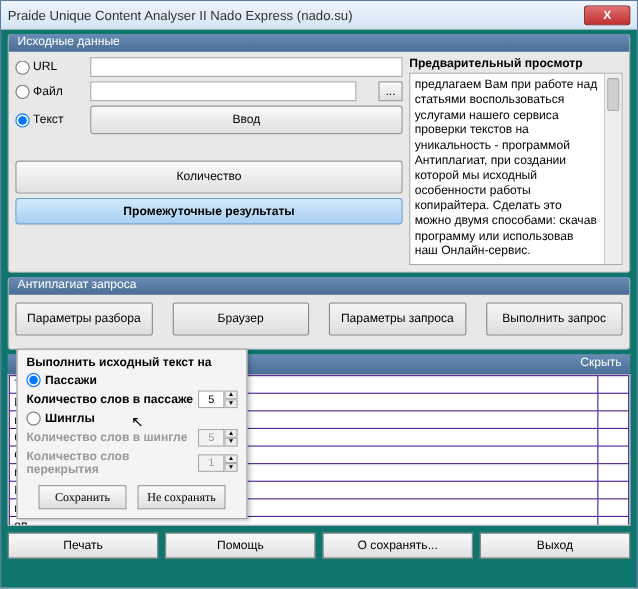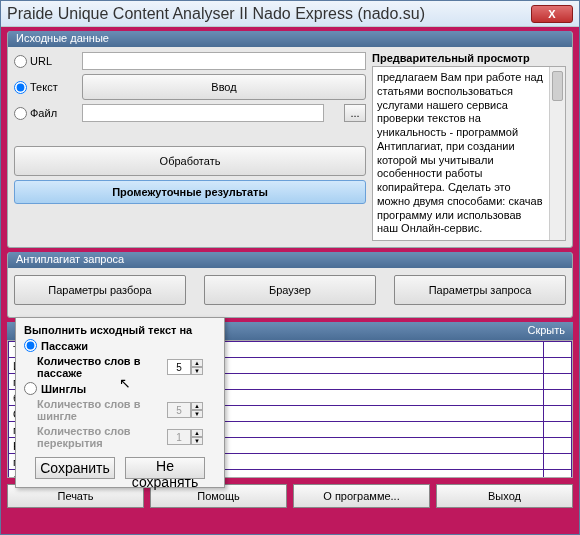--- a/index.html
+++ b/index.html
@@ -1,21 +1,21 @@
 <!DOCTYPE html>
 <html><head>
 <meta charset="utf-8">
 <style>
   * { box-sizing: border-box; margin: 0; padding: 0; }
   body { font-family: Tahoma, Arial, sans-serif; font-size: 11px; background: #d4d0c8; width: 580px; height: 535px; overflow: hidden; }
   .window { width: 580px; height: 535px; background: #e8e8e8; border: 1px solid #5a7aa0; display: flex; flex-direction: column; }
   .titlebar { height: 26px; background: linear-gradient(#eef4fb,#d6e5f5); display: flex; align-items: center; padding: 0 6px; border-bottom: 1px solid #bcc; }
-  .titlebar .title { flex: 1; color: #333; font-size: 16px; }
+  .titlebar .title { flex: 1; color: #333; font-size: 12px; }
   .titlebar .close { width: 42px; height: 18px; background: linear-gradient(#e07070,#c03030); border: 1px solid #8a1a1a; border-radius: 3px; display: flex; align-items: center; justify-content: center; color: #fff; font-weight: bold; font-size: 11px; }
-  .content { flex: 1; background: #be185d; position: relative; }
+  .content { flex: 1; background: #0f766e; position: relative; }
   .group { border: 1px solid #9aa; border-radius: 3px; margin: 4px 6px; background: #e8e8e8; position: relative; padding-top: 14px; }
   .group-title { position: absolute; top: -1px; left: 0; right: 0; height: 16px; background: linear-gradient(#6a8db5,#4a6d95); color: #fff; font-size: 11px; padding: 1px 8px; border-radius: 3px 3px 0 0; }
   .src-body { display: flex; padding: 6px; gap: 6px; }
   .src-left { flex: 1; display: flex; flex-direction: column; gap: 4px; }
   .src-row { display: flex; align-items: center; gap: 20px; }
   .src-row label { width: 48px; display: flex; align-items: center; gap: 3px; }
   input[type=radio] { margin: 0; }
   .txtfield { flex: 1; height: 18px; border: 1px solid #aaa; background: #fff; padding: 1px 4px; font-size: 11px; }
   .btn-file { width: 22px; height: 18px; border: 1px solid #999; background: linear-gradient(#fafafa,#e0e0e0); font-size: 11px; }
   .btn-wide { height: 26px; border: 1px solid #999; background: linear-gradient(#fafafa,#e0e0e0); border-radius: 3px; font-size: 11px; }
@@ -26,28 +26,28 @@
   .preview-scroll { position: absolute; right: 0; top: 0; bottom: 0; width: 16px; background: #eee; border-left: 1px solid #ccc; }
   .preview-thumb { position: absolute; left: 2px; right: 2px; top: 4px; height: 30px; background: #cfcfcf; border: 1px solid #aaa; border-radius: 2px; }
   .query-row { display: flex; gap: 18px; padding: 8px 6px; justify-content: space-between; }
   .query-row .qbtn { flex: 1; height: 30px; border: 1px solid #888; background: linear-gradient(#f6f6f6,#dedede); font-size: 11px; border-radius: 2px; }
   .popup-bar { height: 18px; background: linear-gradient(#6a8db5,#4a6d95); color: #fff; font-size: 11px; padding: 2px 8px; margin: 0 6px; display: flex; }
   .popup-bar .ptitle { flex: 1; }
   .popup { position: absolute; left: 14px; top: 290px; width: 210px; background: #f4f4f4; border: 1px solid #999; padding: 6px 8px 8px 8px; z-index: 10; font-size: 11px; box-shadow: 2px 2px 4px rgba(0,0,0,.25); }
   .popup .hdr { font-weight: bold; margin-bottom: 3px; }
   .popup .opt { display: flex; align-items: center; gap: 4px; margin: 2px 0; }
   .popup .opt.bold label { font-weight: bold; }
-  .popup .numrow { display: flex; align-items: center; justify-content: space-between; margin: 3px 13px; }
+  .popup .numrow { display: flex; align-items: center; justify-content: space-between; margin: 3px 0; }
   .popup .numrow label { font-weight: bold; }
   .spin { width: 36px; height: 16px; display: flex; }
   .spin input { width: 24px; height: 16px; border: 1px solid #aaa; font-size: 10px; text-align: center; }
   .spin .arrows { width: 12px; display: flex; flex-direction: column; }
   .spin .arrows div { flex: 1; border: 1px solid #aaa; background: #eee; font-size: 6px; text-align: center; line-height: 6px; }
   .popup .btns { display: flex; gap: 10px; margin-top: 8px; justify-content: center; }
-  .popup .btns button { width: 80px; height: 22px; border: 1px solid #999; background: linear-gradient(#fafafa,#e0e0e0); font-size: 14px; }
+  .popup .btns button { width: 80px; height: 22px; border: 1px solid #999; background: linear-gradient(#fafafa,#e0e0e0); font-size: 11px; font-family: Liberation Serif, serif; }
   .table-wrap { margin: 0 6px; border: 1px solid #aaa; background: #fff; height: 138px; overflow: hidden; position: relative; }
   table { width: 100%; border-collapse: collapse; font-size: 11px; }
   td { border: 1px solid #4c1d95; padding: 1px 4px; height: 16px; white-space: nowrap; overflow: hidden; }
   td.num { width: 28px; text-align: right; }
   .bottom-row { display: flex; gap: 6px; padding: 6px; }
   .bottom-row button { flex: 1; height: 24px; border: 1px solid #888; background: linear-gradient(#fafafa,#e0e0e0); font-size: 11px; }
   .disabled { color: #999; }
   .cursor { position: absolute; left: 118px; top: 348px; z-index: 20; font-size: 14px; pointer-events: none; }
 </style>
 </head>
@@ -68,55 +68,56 @@
         <div class="src-left">
           <div class="src-row">
             <label>
                 <input type="radio" name="src" style="">
                 <span>URL</span>
               </label>
             <input class="txtfield" style="">
           </div>
           <div class="src-row">
             <label>
-                <input type="radio" name="src" checked="" style="">
-                <span>Текст</span>
-              </label>
-            <button class="btn-wide" style="flex:1">Ввод</button>
-          </div>
-          <div class="src-row">
-            <label>
                 <input type="radio" name="src" style="">
                 <span>Файл</span>
               </label>
             <input class="txtfield" style="">
             <button class="btn-file">...</button>
           </div>
+          <div class="src-row">
+            <label>
+                <input type="radio" name="src" checked="" style="">
+                <span>Текст</span>
+              </label>
+            <button class="btn-wide" style="flex:1">Ввод</button>
+          </div>
           <div style="height:16px"></div>
-          <button class="btn-wide" style="height:30px">Обработать</button>
+          <button class="btn-wide" style="height:30px">Количество</button>
           <button class="btn-primary">Промежуточные результаты</button>
         </div>
         <div class="preview-side">
           <div class="preview-label">Предварительный просмотр</div>
           <div class="preview-box">
-            <div style="padding-right:16px">предлагаем Вам при работе над статьями воспользоваться услугами нашего сервиса проверки текстов на уникальность - программой Антиплагиат, при создании которой мы учитывали особенности работы копирайтера. Сделать это можно двумя способами: скачав программу или использовав наш Онлайн-сервис.</div>
+            <div style="padding-right:16px">предлагаем Вам при работе над статьями воспользоваться услугами нашего сервиса проверки текстов на уникальность - программой Антиплагиат, при создании которой мы исходный особенности работы копирайтера. Сделать это можно двумя способами: скачав программу или использовав наш Онлайн-сервис.</div>
             <div class="preview-scroll">
                 <div class="preview-thumb"></div>
               </div>
           </div>
         </div>
       </div>
     </div>
 
     <div class="group" style="padding-bottom:4px">
       <div class="group-title">Антиплагиат запроса</div>
       <div class="query-row">
         <button class="qbtn">Параметры разбора</button>
         <button class="qbtn">Браузер</button>
         <button class="qbtn">Параметры запроса</button>
+        <button class="qbtn">Выполнить запрос</button>
       </div>
     </div>
 
     <div class="popup-bar">
       <span class="ptitle">Параметры разбора</span>
       <span>Скрыть</span>
     </div>
 
     <div class="table-wrap">
       <table>
@@ -157,21 +158,21 @@
               <td>оп</td>
               <td class="num"></td>
             </tr>
           </tbody>
       </table>
     </div>
 
     <div class="bottom-row">
       <button>Печать</button>
       <button>Помощь</button>
-      <button>О программе...</button>
+      <button>О сохранять...</button>
       <button>Выход</button>
     </div>
 
     <div class="popup">
       <div class="hdr">Выполнить исходный текст на</div>
       <div class="opt bold">
         <input type="radio" name="mode" checked="" style="">
         <label>Пассажи</label>
       </div>
       <div class="numrow">

